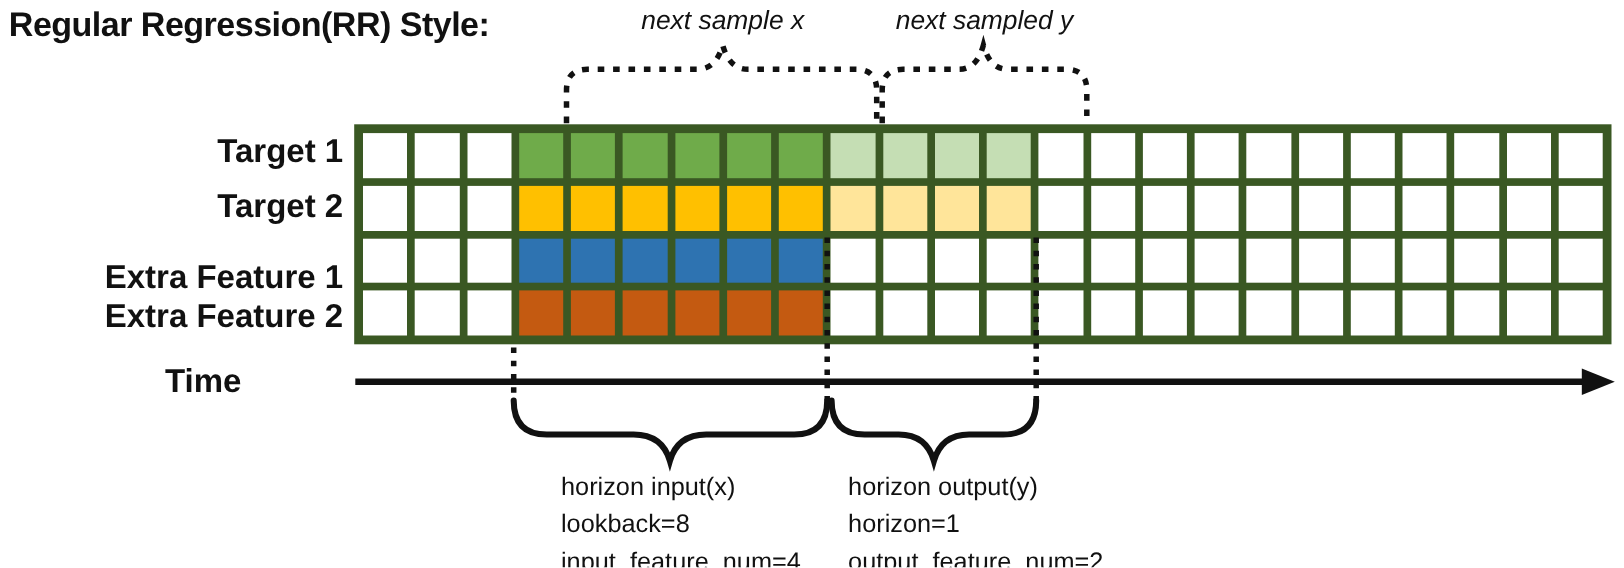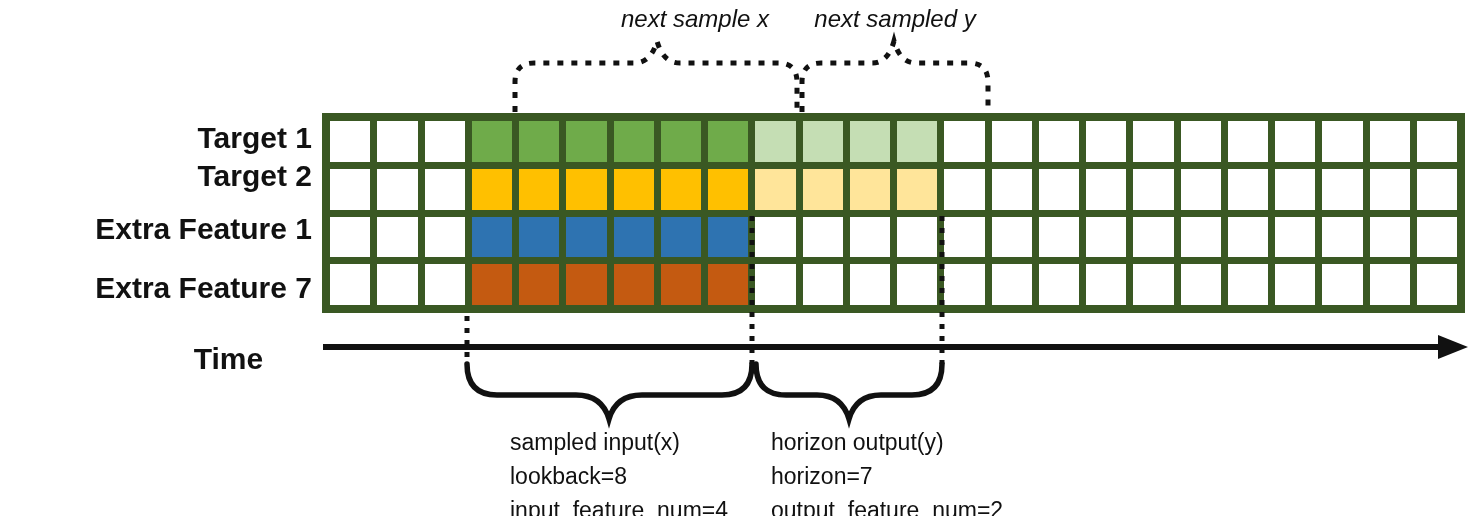--- a/index.html
+++ b/index.html
@@ -8,56 +8,57 @@
     font-family:"Liberation Sans", sans-serif; color:#111111; overflow:hidden;
   }
   .title {
     position:absolute; left:8px; top:5px;
     font-size:31px; font-weight:700; letter-spacing:-0.5px; white-space:nowrap;
   }
   .ns-label {
     position:absolute; top:5px; transform:translateX(-50%);
     font-size:24px; font-style:italic; font-weight:500; white-space:nowrap;
   }
-  .ns-label.x { left:695px; }
+  .ns-label.x { left:657px; }
   .ns-label.y { left:895px; }
   .grid {
     position:absolute; left:322px; top:113px; width:1143px; height:200px;
     box-sizing:border-box; padding:8px; display:grid; gap:7px;
     grid-template-rows:repeat(4,1fr);
   }
   .cell { width:100%; height:100%; }
   .row-label {
     position:absolute; left:0; width:312px; text-align:right;
     font-size:30px; font-weight:700; line-height:50px; height:50px; white-space:nowrap;
   }
   .time-label {
-    position:absolute; left:150px; width:157px; top:342px; text-align:center;
+    position:absolute; left:150px; width:157px; top:330px; text-align:left;
     font-size:30px; font-weight:700;
   }
   .overlay { position:absolute; left:0; top:0; width:1476px; height:516px; }
   .note {
     position:absolute; top:425px; font-size:23px; font-weight:400; line-height:34px; white-space:nowrap;
   }
   .note.input  { left:510px; }
   .note.output { left:771px; }
 </style>
 </head>
 <body>
 
 <div class="canvas">
 
+  <div class="title">Regular Regression(RR) Style:</div>
 
   <div class="ns-label x">next sample x</div>
   <div class="ns-label y">next sampled y</div>
 
   <div class="row-label" style="top:113px">Target 1</div>
-  <div class="row-label" style="top:151px">Target 2</div>
-  <div class="row-label" style="top:204px">Extra Feature 1</div>
-  <div class="row-label" style="top:263px">Extra Feature 7</div>
+  <div class="row-label" style="top:163px">Target 2</div>
+  <div class="row-label" style="top:228px">Extra Feature 1</div>
+  <div class="row-label" style="top:263px">Extra Feature 2</div>
 
   <div class="grid" style="background: rgb(58, 88, 35); grid-template-columns: repeat(24, 1fr);">
       <div class="cell" style="background: rgb(255, 255, 255);"></div>
       <div class="cell" style="background: rgb(255, 255, 255);"></div>
       <div class="cell" style="background: rgb(255, 255, 255);"></div>
       <div class="cell" style="background: rgb(111, 171, 74);"></div>
       <div class="cell" style="background: rgb(111, 171, 74);"></div>
       <div class="cell" style="background: rgb(111, 171, 74);"></div>
       <div class="cell" style="background: rgb(111, 171, 74);"></div>
       <div class="cell" style="background: rgb(111, 171, 74);"></div>
@@ -165,23 +166,23 @@
 
     <line x1="323" y1="347" x2="1442" y2="347" stroke="#111111" stroke-width="6"></line>
     <polygon points="1438,335 1468,347 1438,359" fill="#111111"></polygon>
 
     <path d="M 467 364 Q 467 395 497 395 L 576 395 Q 602 395 609 419 Q 616 395 642 395 L 722 395 Q 752 395 752 364" fill="none" stroke="#111111" stroke-width="5.5" stroke-linecap="round"></path>
 
     <path d="M 756 364 Q 756 395 786 395 L 817 395 Q 842 395 849 419 Q 856 395 881 395 L 912 395 Q 942 395 942 364" fill="none" stroke="#111111" stroke-width="5.5" stroke-linecap="round"></path>
   </svg>
 
   <div class="note input">
-    <div>sampled input(x)</div>
+    <div>horizon input(x)</div>
     <div>lookback=8</div>
     <div>input_feature_num=4</div>
   </div>
   <div class="note output">
     <div>horizon output(y)</div>
-    <div>horizon=7</div>
+    <div>horizon=1</div>
     <div>output_feature_num=2</div>
   </div>
 
 </div>
 
 </body></html>

